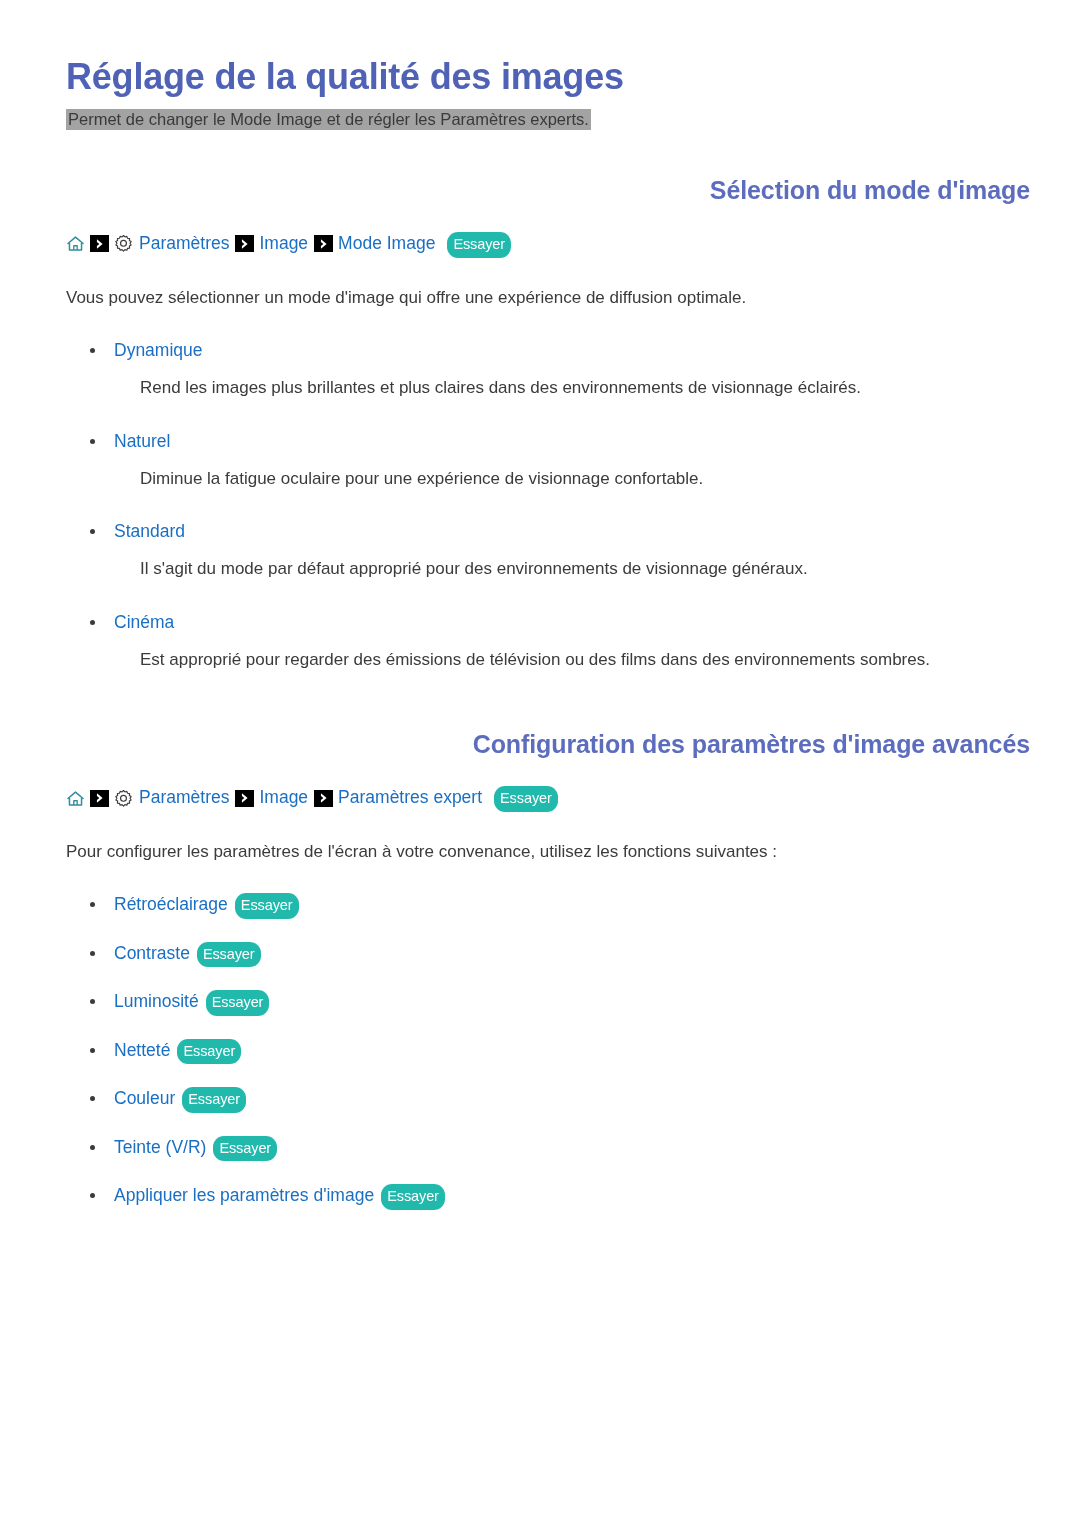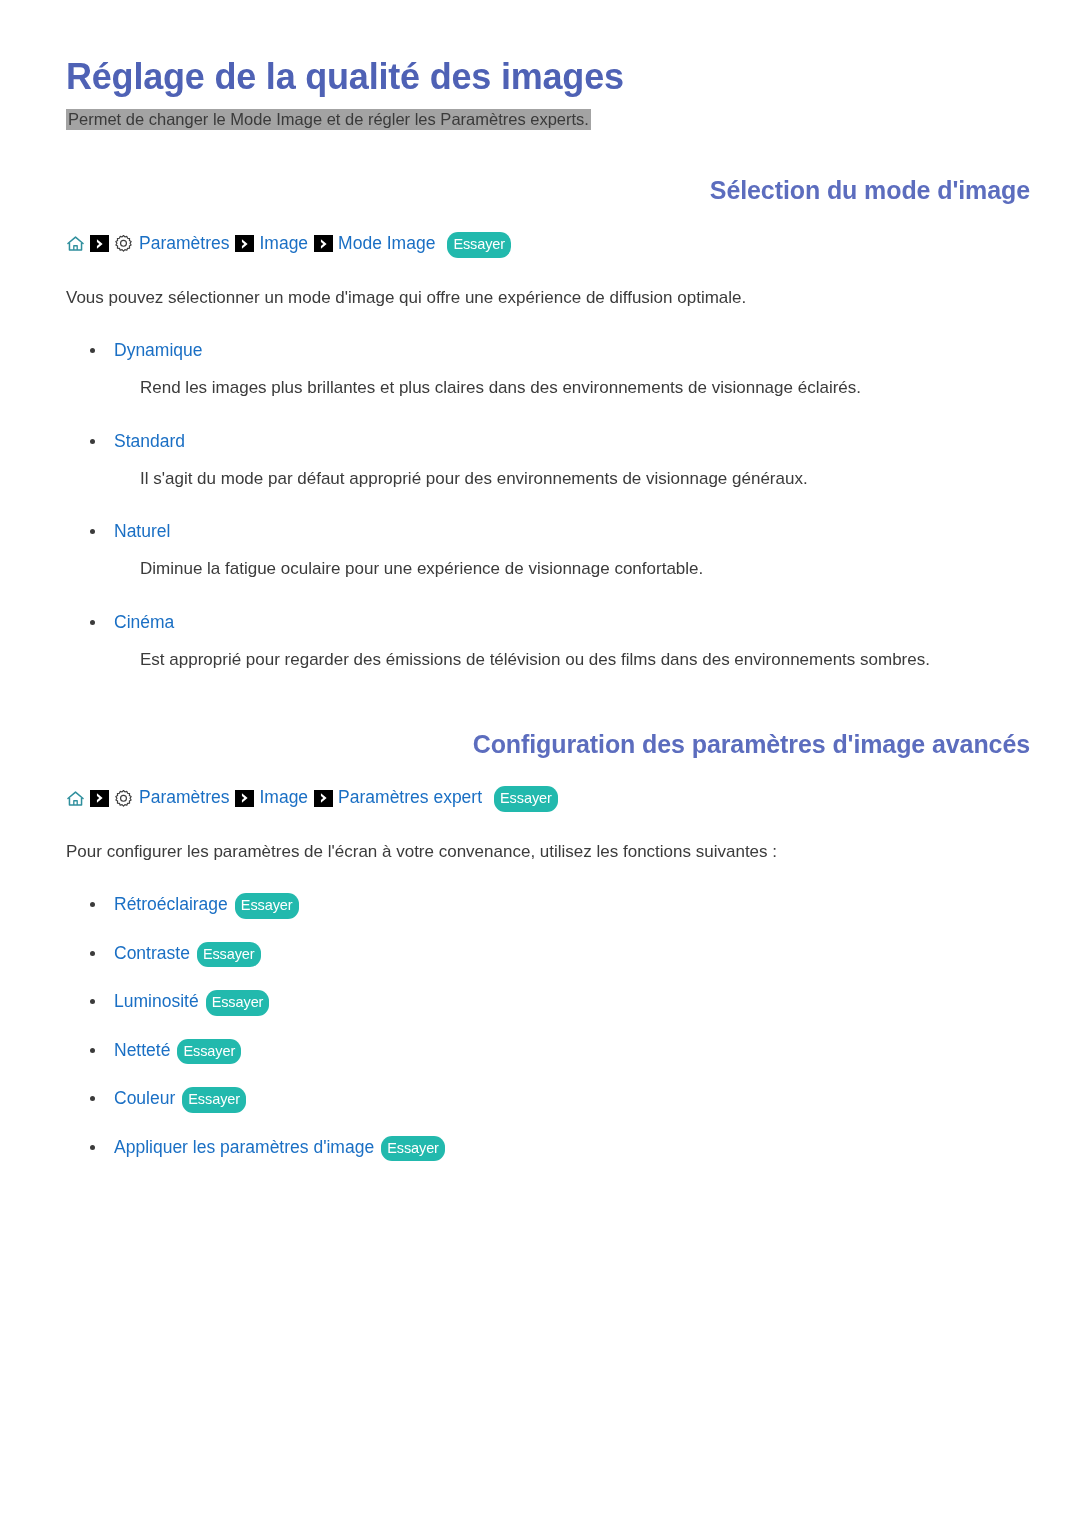--- a/index.html
+++ b/index.html
@@ -245,26 +245,26 @@
   </div>
 
   <p class="para">Vous pouvez sélectionner un mode d'image qui offre une expérience de diffusion optimale.</p>
 
   <ul class="def-list">
     <li class="def-item">
       <div class="def-term">Dynamique</div>
       <div class="def-desc">Rend les images plus brillantes et plus claires dans des environnements de visionnage éclairés.</div>
     </li>
     <li class="def-item">
+      <div class="def-term">Naturel</div>
+      <div class="def-desc">Diminue la fatigue oculaire pour une expérience de visionnage confortable.</div>
+    </li>
+    <li class="def-item">
       <div class="def-term">Standard</div>
       <div class="def-desc">Il s'agit du mode par défaut approprié pour des environnements de visionnage généraux.</div>
-    </li>
-    <li class="def-item">
-      <div class="def-term">Naturel</div>
-      <div class="def-desc">Diminue la fatigue oculaire pour une expérience de visionnage confortable.</div>
     </li>
     <li class="def-item">
       <div class="def-term">Cinéma</div>
       <div class="def-desc">Est approprié pour regarder des émissions de télévision ou des films dans des environnements sombres.</div>
     </li>
   </ul>
 
   <h2 class="section-heading second">Configuration des paramètres d'image avancés</h2>
 
   <div class="breadcrumb">
@@ -303,16 +303,17 @@
   </div>
 
   <p class="para">Pour configurer les paramètres de l'écran à votre convenance, utilisez les fonctions suivantes :</p>
 
   <ul class="feat-list">
     <li class="feat-item"><span>Rétroéclairage</span><span class="pill"><span class="pill-text">Essayer</span></span></li>
     <li class="feat-item"><span>Contraste</span><span class="pill"><span class="pill-text">Essayer</span></span></li>
     <li class="feat-item"><span>Luminosité</span><span class="pill"><span class="pill-text">Essayer</span></span></li>
     <li class="feat-item"><span>Netteté</span><span class="pill"><span class="pill-text">Essayer</span></span></li>
     <li class="feat-item"><span>Couleur</span><span class="pill"><span class="pill-text">Essayer</span></span></li>
+    <li class="feat-item"><span>Teinte (V/R)</span><span class="pill"><span class="pill-text">Essayer</span></span></li>
     <li class="feat-item"><span>Appliquer les paramètres d'image</span><span class="pill"><span class="pill-text">Essayer</span></span></li>
   </ul>
 
 </div>
 
 </body></html>

